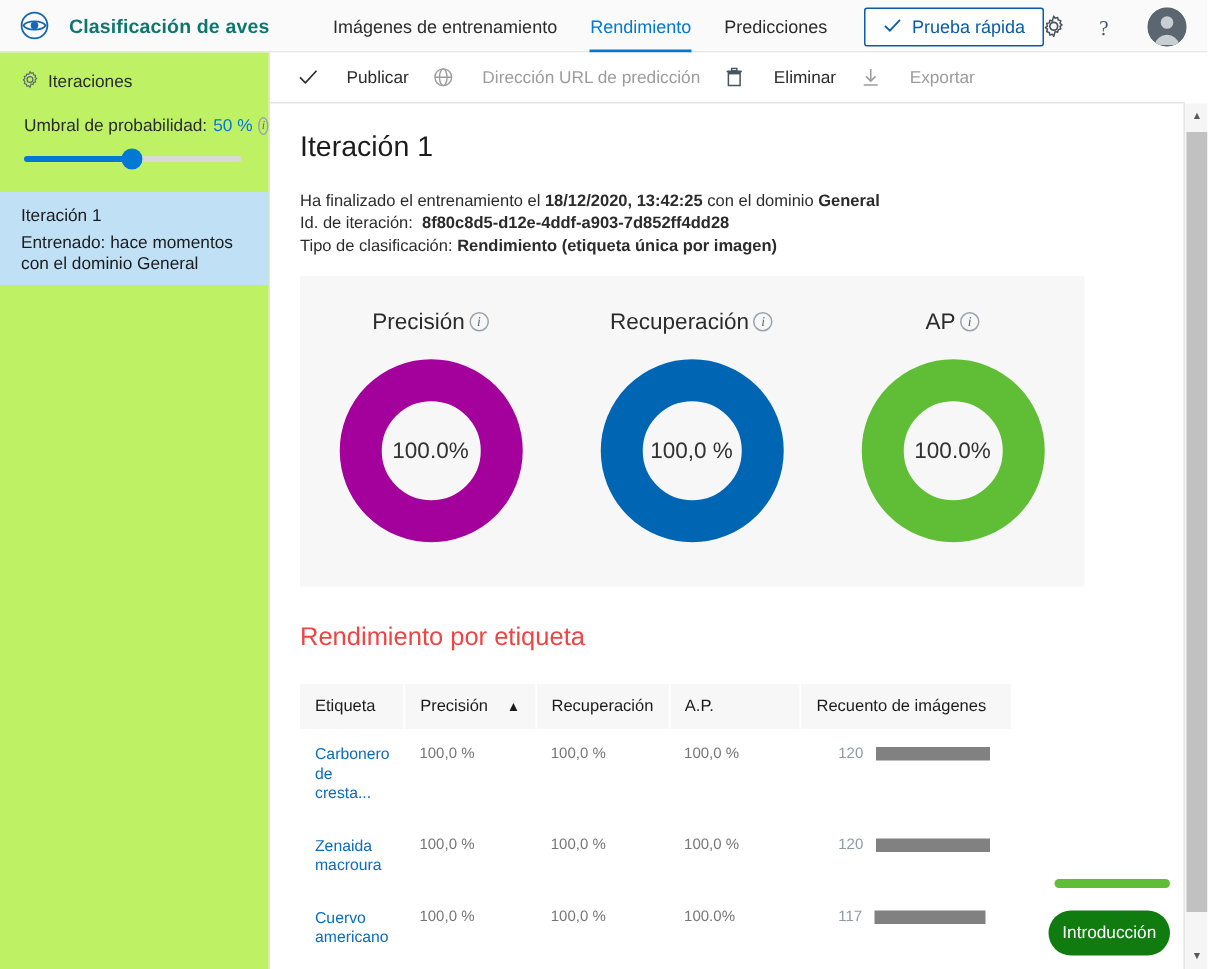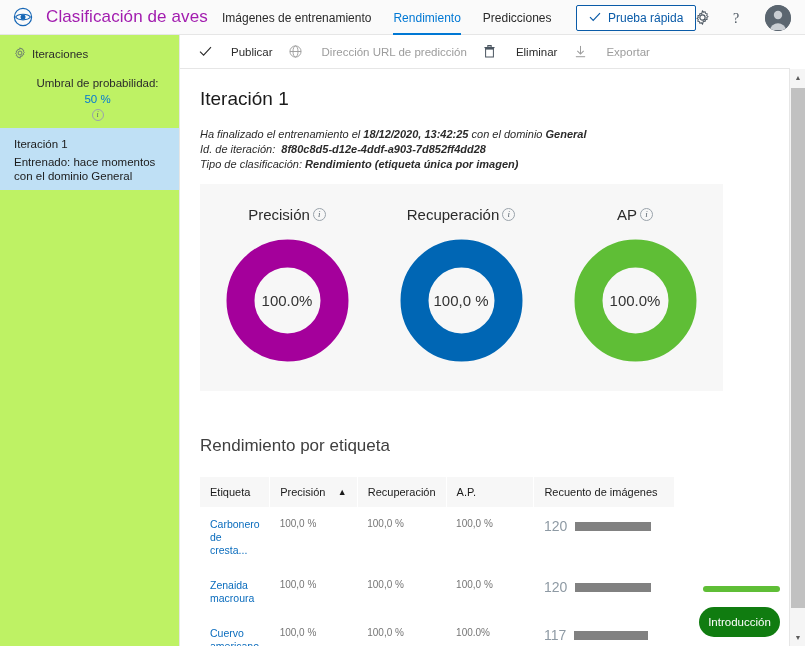--- a/index.html
+++ b/index.html
@@ -15,21 +15,21 @@
 
   
   .topbar {
     position:absolute; left:0; top:0; width:805px; height:35px;
     background:#fafafa; border-bottom:1px solid #e6e6e6;
     display:flex; align-items:center;
   }
   .logo-wrap { width:46px; display:flex; align-items:center; justify-content:center; }
   .eye-icon { width:20px; height:20px; display:block; }
   .proj-title {
-    font-size:17px; color:#a21caf; letter-spacing:.1px; white-space:nowrap;
+    font-size:13px; color:#0f766e; letter-spacing:.1px; white-space:nowrap;font-weight:bold;
   }
   .nav-tabs {
     position:absolute; left:222px; top:0; height:35px;
     display:flex; align-items:center; gap:22px;
   }
   .nav-tab {
     font-size:12px; color:#2b2b2b; position:relative; height:35px;
     display:flex; align-items:center; cursor:pointer; white-space:nowrap;
   }
   .nav-tab.active { color:#0078d4; }
@@ -60,21 +60,21 @@
   .sidebar {
     position:absolute; left:0; top:35px; width:180px; height:611px;
     background:#bef264; border-right:1px solid #e6e6e6;
   }
   .side-head {
     display:flex; align-items:center; gap:6px;
     padding:12px 0 0 14px; font-size:11.5px; color:#2b2b2b;
   }
   .thr-row {
     margin:16px 0 0 16px; font-size:11.5px; color:#2b2b2b;
-    display:flex; align-items:center; gap:4px; white-space:nowrap;flex-direction:column;
+    display:flex; align-items:center; gap:4px; white-space:nowrap;
   }
   .thr-val { color:#0078d4; }
   .info-circ {
     display:inline-flex; align-items:center; justify-content:center;
     width:12px; height:12px; border:1px solid #9aa3ab; border-radius:50%;
     font-size:8px; color:#5a6670; font-style:italic; line-height:1; cursor:pointer;
     font-family:"Liberation Serif", serif;
   }
   .slider-wrap { margin:9px 0 0 16px; width:145px; height:14px; position:relative; cursor:pointer; }
   .slider-track { position:absolute; top:5px; left:0; width:145px; height:4px; background:#d9d9d9; border-radius:2px; }
@@ -97,21 +97,21 @@
   .cmd {
     display:flex; align-items:center; gap:19px; font-size:11.5px; color:#2b2b2b;
     cursor:pointer; height:34px; padding:0 14px 0 2px; white-space:nowrap;
   }
   .cmd.disabled { color:#9c9c9c; }
   .cmd-ico { width:14px; height:14px; display:flex; align-items:center; justify-content:center; }
 
   .content { position:absolute; left:0; top:34px; width:610px; height:577px; overflow:hidden; }
 
   .h1 { font-size:19px; font-weight:400; color:#1b1b1b; margin:19px 0 0 20px; }
-  .meta { margin:17px 0 0 20px; font-size:11px; color:#2b2b2b; line-height:15px;font-style:italic; }
+  .meta { margin:17px 0 0 20px; font-size:11px; color:#2b2b2b; line-height:15px; }
   .meta b { font-weight:bold; }
 
   .metrics {
     position:relative; margin:12px 0 0 20px; width:523px; height:207px;
     background:#f7f7f7;
   }
   .metric { position:absolute; top:0; width:174px; height:207px; text-align:center; }
   .m0 { left:0px; } .m1 { left:174px; } .m2 { left:348px; }
   .m-title {
     margin-top:22px; font-size:15px; color:#2b2b2b;
@@ -119,38 +119,38 @@
   }
   .m-title .info-circ { width:13px; height:13px; font-size:9px; }
   .donut { position:relative; width:123px; height:123px; margin:16px auto 0; }
   .donut svg { display:block; }
   .donut-val {
     position:absolute; left:0; top:0; width:123px; height:123px;
     display:flex; align-items:center; justify-content:center;
     font-size:15px; color:#333;
   }
 
-  .h2 { font-size:17px; font-weight:400; color:#404040; margin:45px 0 0 20px; }
+  .h2 { font-size:17px; font-weight:400; color:#ef4444; margin:24px 0 0 20px; }
 
   .tbl { margin:21px 0 0 20px; width:475px; border-collapse:collapse; }
   .tbl th {
     background:#f7f7f7; border-right:1px solid #fff;
     font-size:11px; font-weight:400; color:#1b1b1b;
     text-align:left; padding:9px 10px; height:30px; white-space:nowrap;
     cursor:pointer;
   }
   .tbl th .th-in { display:flex; align-items:center; justify-content:space-between; gap:6px; }
   .sort-caret { font-size:9px; color:#1b1b1b; }
   .tbl td {
     font-size:10px; color:#767676; padding:11px 10px 11px 10px;
     vertical-align:top; height:42px;
   }
   .tbl td.label a { color:#0a6cbd; font-size:10.5px; text-decoration:none; line-height:13px; display:block; cursor:pointer; }
   .cnt-cell { display:flex; align-items:center; gap:8px; }
-  .cnt-num { color:#8e9aa4; font-size:14px; }
+  .cnt-num { color:#8e9aa4; font-size:10px;margin-left:15px; }
   .cnt-bar { height:9px; background:#818181; }
 
   
   .intro-pill {
     position:absolute; left:703px; top:586px; width:77px; height:6px;
     background:#5fbe36; border-radius:3px;
   }
   .intro-btn {
     position:absolute; left:699px; top:607px; width:81px; height:30px;
     background:#107c10; color:#fff; border:none; border-radius:15px;

